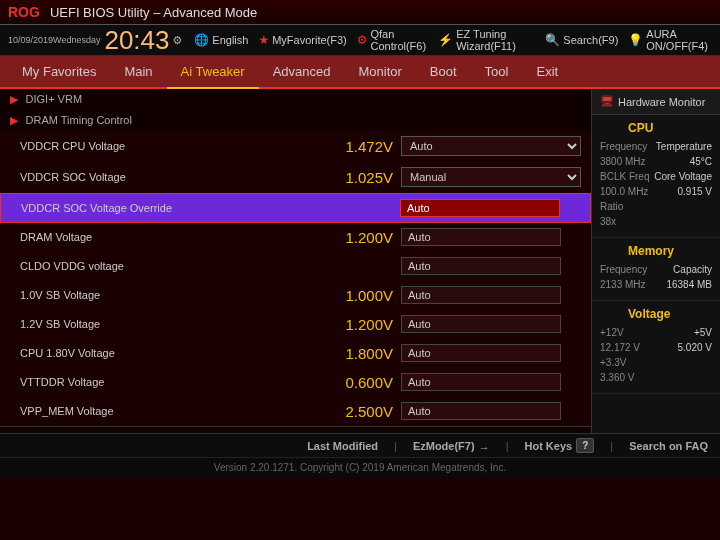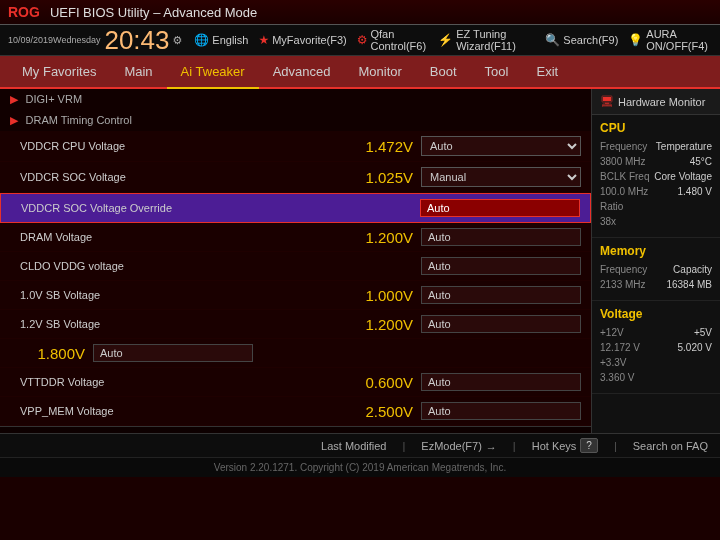--- a/index.html
+++ b/index.html
@@ -119,37 +119,37 @@
     .section-header .arrow { color: #e8302a; margin-right: 4px; }
 
     .setting-row {
       display: flex;
       align-items: center;
       padding: 5px 10px 5px 20px;
       border-bottom: 1px solid #1f0000;
       min-height: 28px;
     }
     .setting-row.highlighted {
-      background: #4c1d95;
+      background: #6d28d9;
       border: 1px solid #e8302a;
     }
     .setting-label {
       flex: 1;
       color: #ccc;
       font-size: 11px;
     }
     .setting-value {
       width: 65px;
       color: #f0c000;
       font-size: 15px;
       text-align: right;
       margin-right: 8px;
     }
     .setting-control {
-      width: 160px;
+      width: 180px;
     }
     .setting-control select {
       background: #2a0a0a;
       color: #ccc;
       border: 1px solid #555;
       padding: 2px 4px;
       font-size: 11px;
       width: 100%;
       cursor: pointer;
     }
@@ -203,20 +203,21 @@
 
     .hw-section {
       padding: 6px 8px;
       border-bottom: 1px solid #222;
     }
     .hw-section-title {
       color: #f0c000;
       font-size: 12px;
       font-weight: bold;
       margin-bottom: 6px;
+      margin-left: 28px;
     }
     .hw-row {
       display: flex;
       justify-content: space-between;
       margin-bottom: 4px;
     }
     .hw-label { color: #888; font-size: 10px; }
     .hw-val { color: #ccc; font-size: 10px; }
 
     
@@ -229,20 +230,21 @@
       padding: 4px 12px;
       gap: 16px;
       font-size: 11px;
       color: #aaa;
     }
     #status-bar .status-item {
       display: flex;
       align-items: center;
       gap: 4px;
       cursor: pointer;
+      font-weight: bold;
     }
     .status-sep { color: #555; }
     .status-badge {
       background: #333;
       border: 1px solid #555;
       color: #ccc;
       padding: 1px 5px;
       font-size: 10px;
       border-radius: 2px;
     }
@@ -366,20 +368,21 @@
           </div>
         </div>
         <div class="setting-row">
           <span class="setting-label">1.2V SB Voltage</span>
           <span class="setting-value">1.200V</span>
           <div class="setting-control">
             <div class="setting-control-text">Auto</div>
           </div>
         </div>
         <div class="setting-row">
+          <span class="setting-label">CPU 1.80V Voltage</span>
           <span class="setting-value">1.800V</span>
           <div class="setting-control">
             <div class="setting-control-text">Auto</div>
           </div>
         </div>
         <div class="setting-row">
           <span class="setting-label">VTTDDR Voltage</span>
           <span class="setting-value">0.600V</span>
           <div class="setting-control">
             <div class="setting-control-text">Auto</div>
@@ -414,21 +417,21 @@
           <div class="hw-row">
             <span class="hw-label">3800 MHz</span>
             <span class="hw-val">45°C</span>
           </div>
           <div class="hw-row">
             <span class="hw-label">BCLK Freq</span>
             <span class="hw-val">Core Voltage</span>
           </div>
           <div class="hw-row">
             <span class="hw-label">100.0 MHz</span>
-            <span class="hw-val">1.480 V</span>
+            <span class="hw-val">0.915 V</span>
           </div>
           <div class="hw-row">
             <span class="hw-label">Ratio</span>
             <span class="hw-val"></span>
           </div>
           <div class="hw-row">
             <span class="hw-label">38x</span>
             <span class="hw-val"></span>
           </div>
         </div>

